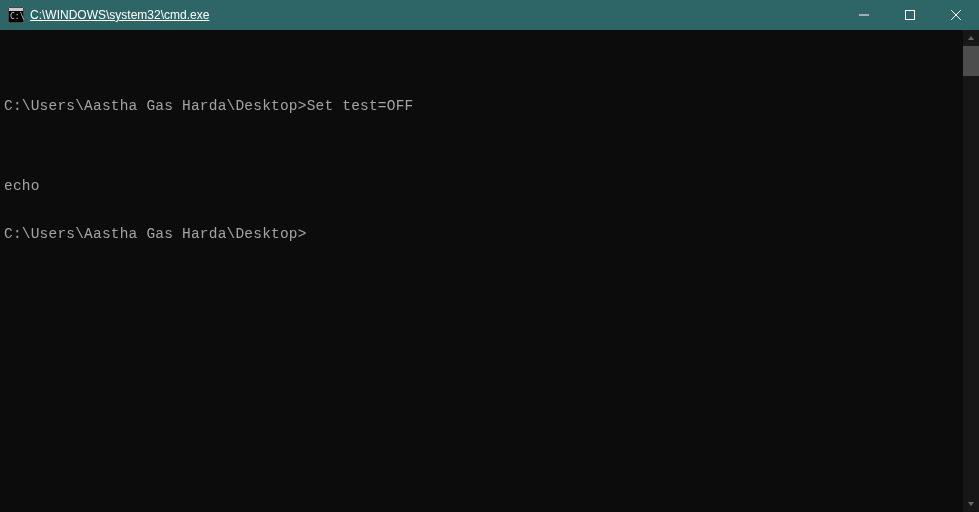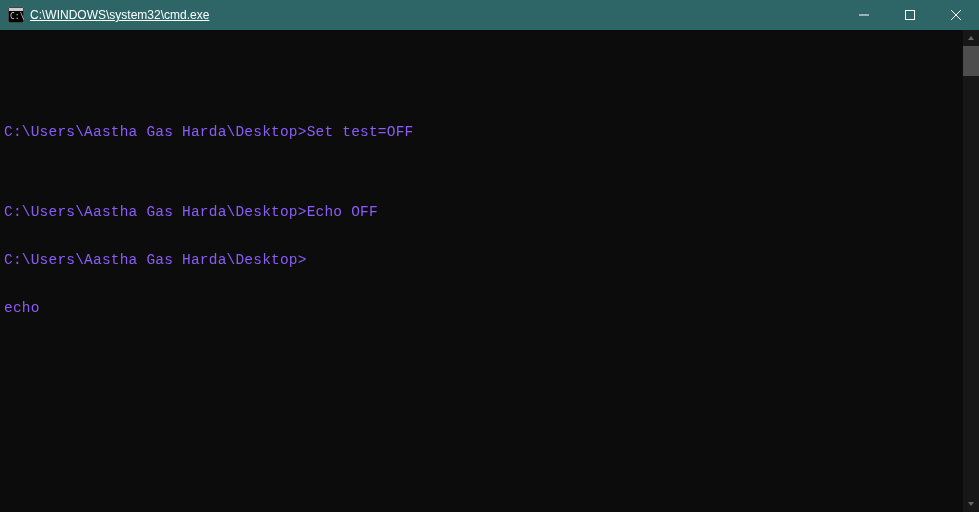--- a/index.html
+++ b/index.html
@@ -63,29 +63,28 @@
     }
     .terminal-body {
       position: relative;
       width: 100%;
       height: calc(100% - 30px);
       background: #0c0c0c;
       display: flex;
     }
     .terminal-content {
       flex: 1;
-      padding: 16px 0 0 4px;
-      color: #8b5cf6;
+      padding: 4px 0 0 4px;
+      color: #a3a3a3;
       font-size: 14.5px;
       line-height: 16px;
       white-space: pre;
       font-family: Consolas, 'Courier New', monospace;
       overflow: hidden;
       letter-spacing: 0.2px;
-      margin-top: 14px;
     }
     .terminal-line {
       white-space: pre;
     }
     .scrollbar {
       width: 16px;
       height: 100%;
       background: #171717;
       position: relative;
     }
@@ -146,23 +145,22 @@
       </svg>
     </div>
   </div>
 </div>
 
 <div class="terminal-body">
   <div class="terminal-content">
     <div class="terminal-line"></div>
     <div class="terminal-line">C:\Users\Aastha Gas Harda\Desktop&gt;Set test=OFF</div>
     <div class="terminal-line"></div>
-    <div class="terminal-line">C:\Users\Aastha Gas Harda\Desktop&gt;Echo OFF</div>
+    <div class="terminal-line">echo</div>
     <div class="terminal-line">C:\Users\Aastha Gas Harda\Desktop&gt;</div>
-    <div class="terminal-line">echo</div>
   </div>
   <div class="scrollbar">
     <div class="scroll-arrow">
       <svg viewBox="0 0 8 8">
         <polygon points="4,2 7,6 1,6" fill="#666"></polygon>
       </svg>
     </div>
     <div class="scroll-track">
       <div class="scroll-thumb"></div>
     </div>

